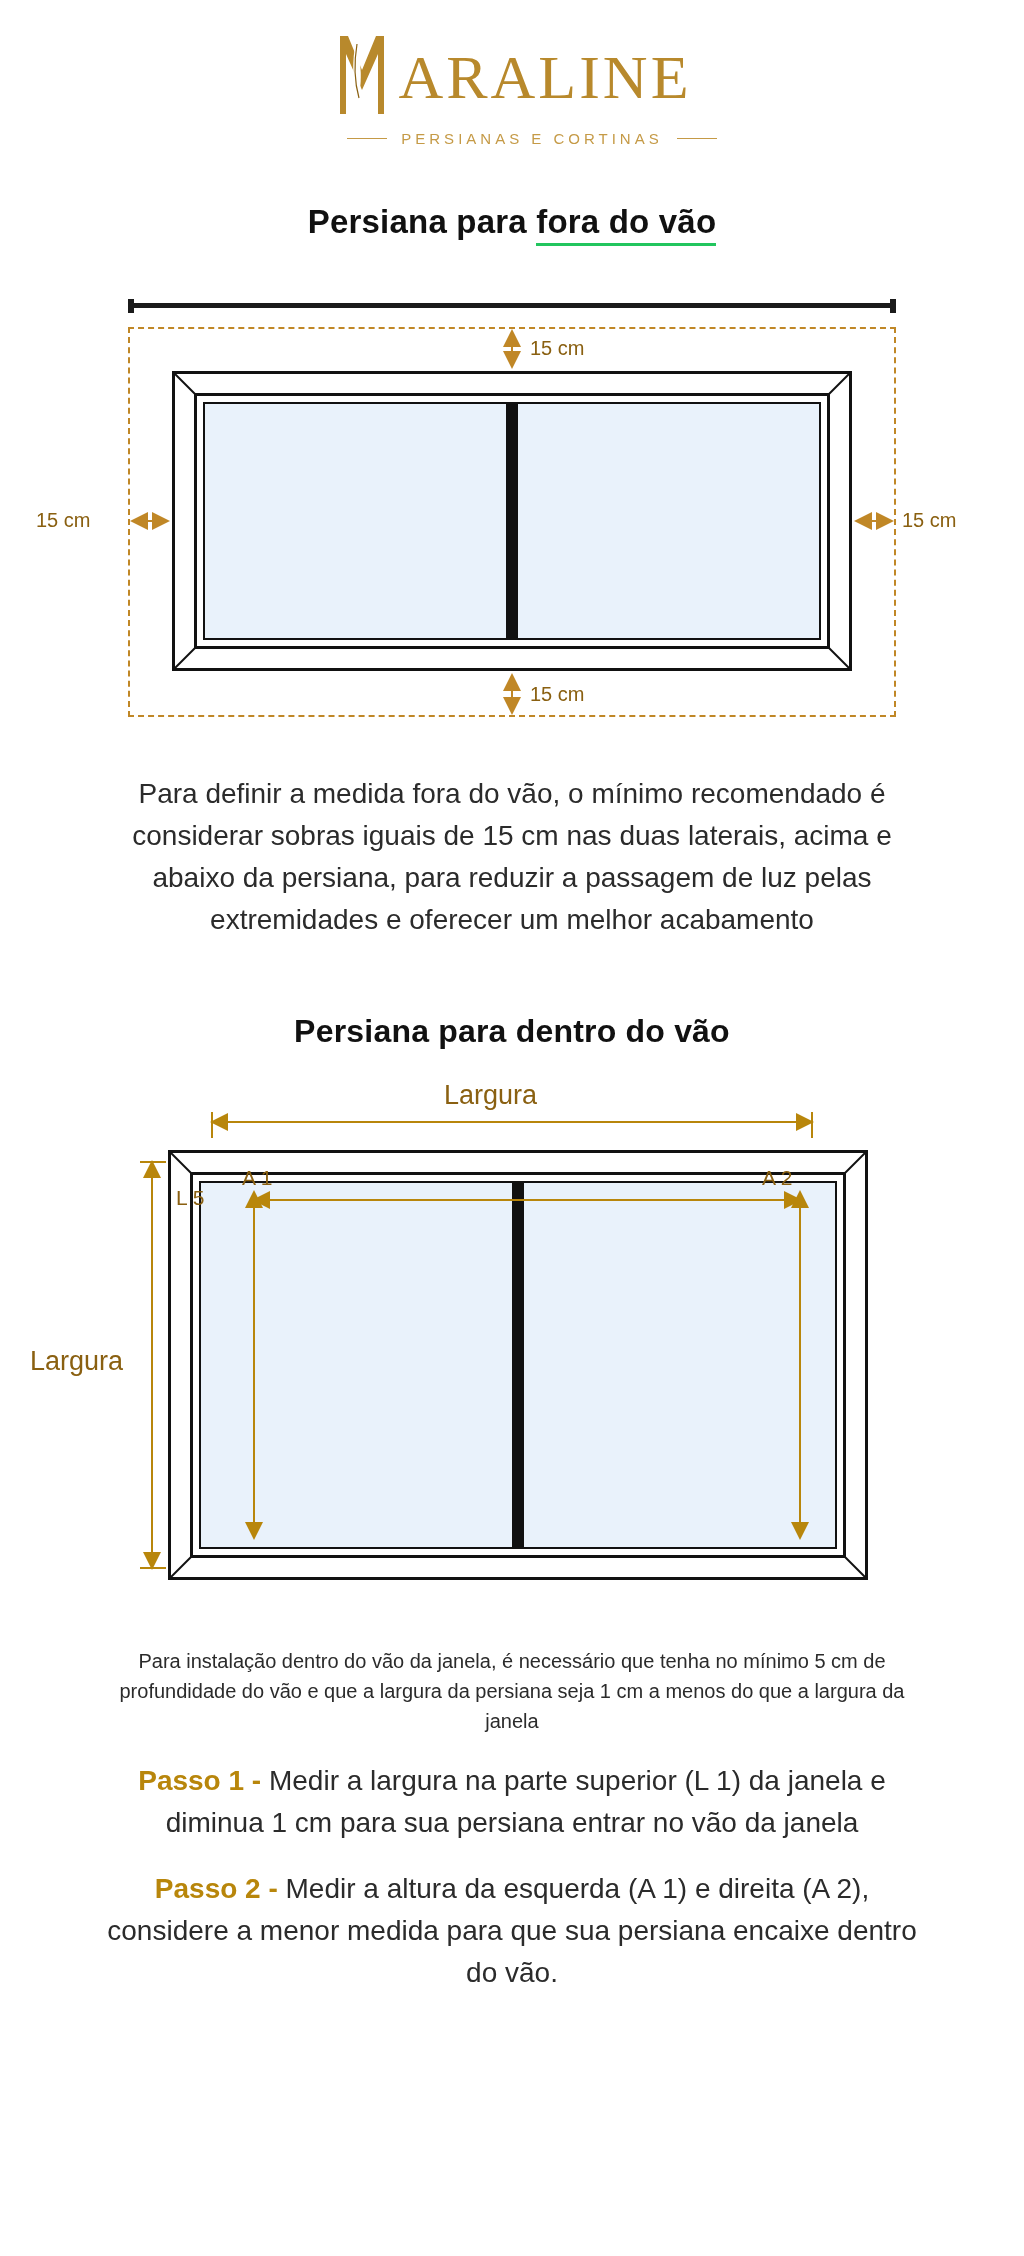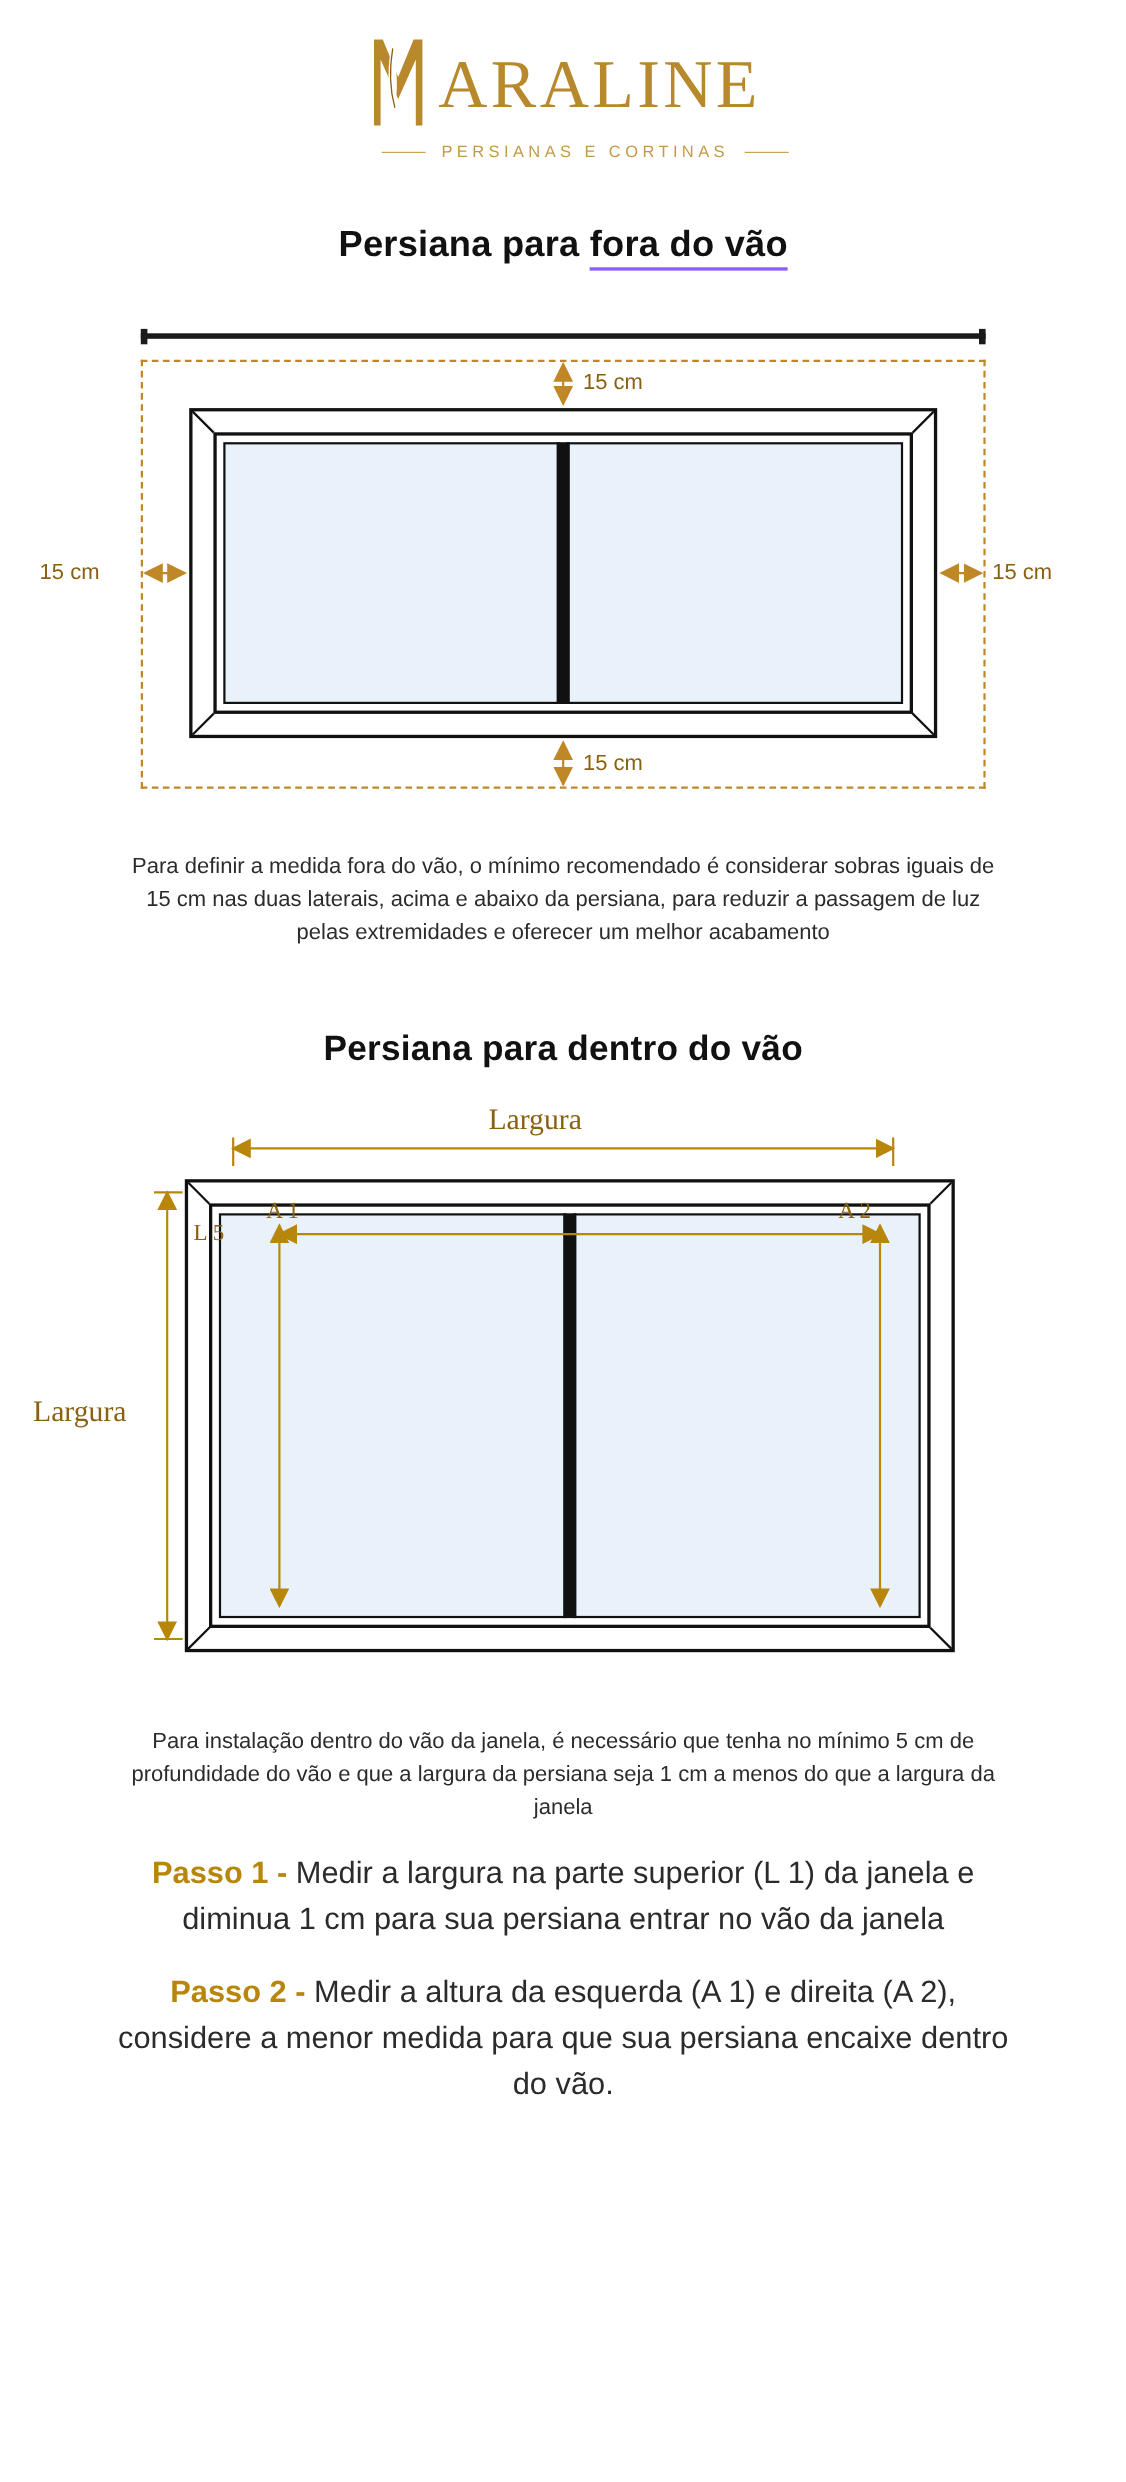--- a/index.html
+++ b/index.html
@@ -72,21 +72,21 @@
   
   .section-title {
     text-align: center;
     font-size: 33px;
     font-weight: bold;
     color: #111;
     margin-top: 56px;
     letter-spacing: .2px;
   }
   .section-title .u {
-    border-bottom: 3px solid #8b5cf6;
+    border-bottom: 3px solid #22c55e;
     padding-bottom: 3px;
   }
   .section-title-2 {
     text-align: center;
     font-size: 32px;
     font-weight: bold;
     color: #111;
     margin-top: 72px;
     letter-spacing: .2px;
   }
@@ -180,32 +180,31 @@
     color: #8a6011;
     font-weight: 500;
     white-space: nowrap;
   }
 
   
   .caption {
     margin: 22px auto 12px;
     width: 790px;
     text-align: center;
-    font-size: 20px;
+    font-size: 28px;
     line-height: 1.5;
     color: #2b2b2b;
   }
 
   
   .diagram2 {
     position: relative;
     width: 896px;
     height: 560px;
     margin-top: 24px;
-    font-family: Liberation Serif, serif;
   }
   .window2 {
     position: absolute;
     left: 168px;
     top: 76px;
     width: 700px;
     height: 430px;
   }
   .lbl2 {
     position: absolute;

